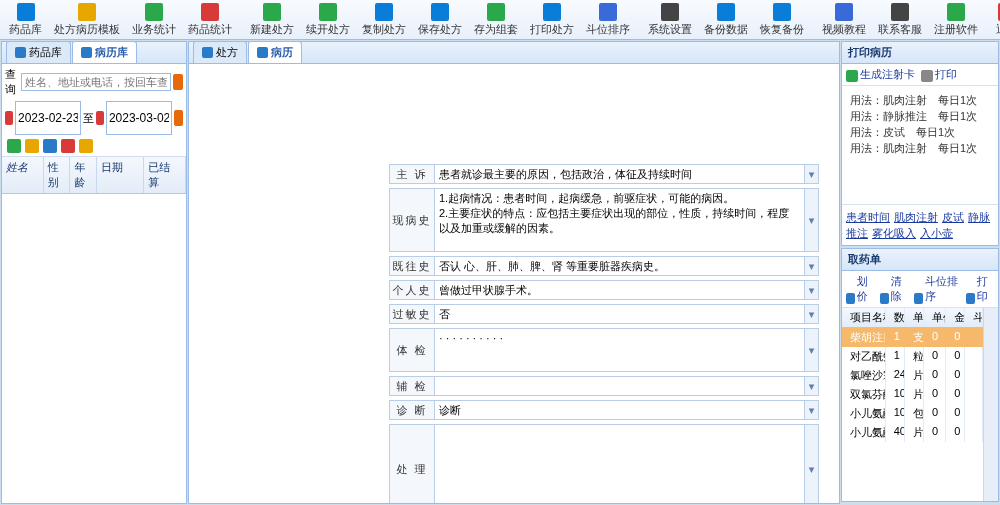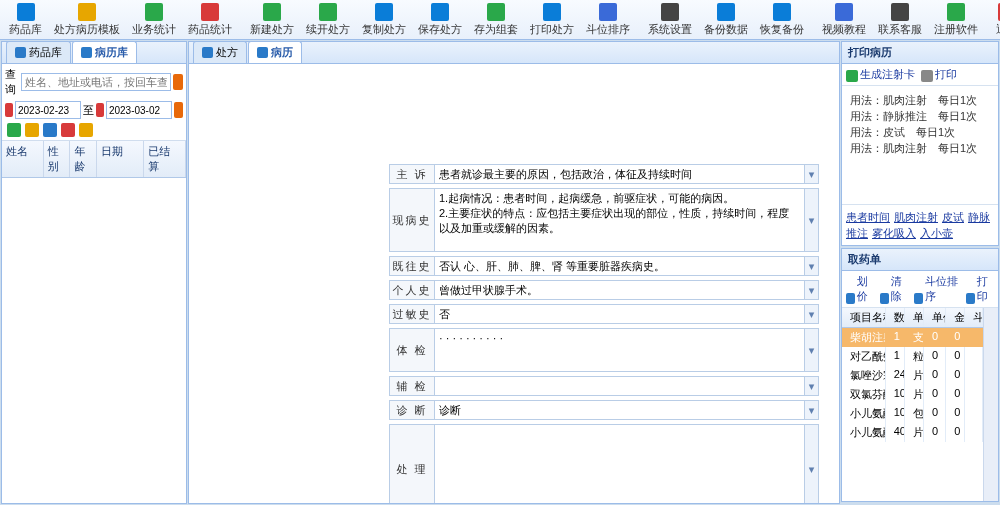--- a/index.html
+++ b/index.html
@@ -21,21 +21,21 @@
 
 .tabs { background: linear-gradient(#eaf2fc, #d6e6fa); height: 22px; display: flex; align-items: flex-end; padding-left: 4px; border-bottom: 1px solid #9cbce8; }
 .tab { padding: 3px 8px; margin-right: 1px; background: #dce9f8; border: 1px solid #9cbce8; border-bottom: none; border-radius: 3px 3px 0 0; display: flex; align-items: center; gap: 3px; font-size: 11px; cursor: pointer; }
 .tab.active { background: #fff; color: #2a5dab; font-weight: bold; }
 .tab-ico { width: 11px; height: 11px; }
 
 
 .search-row { display: flex; align-items: center; padding: 3px; gap: 2px; }
 .search-row input[type=text] { flex: 1; height: 18px; border: 1px solid #9cbce8; padding: 0 3px; background: #fff; font-size: 11px; }
 .date-row { display: flex; align-items: center; padding: 1px 3px; gap: 2px; }
-.date-row input { width: 66px; height: 18px; border: 1px solid #9cbce8; padding: 0 2px; font-size: 10px; }
+.date-row input { width: 66px; height: 18px; border: 1px solid #9cbce8; padding: 16px 2px; font-size: 12px; }
 .mini-bar { display: flex; gap: 4px; padding: 3px 5px; border-bottom: 1px solid #d0ddee; }
 .mini-ico { width: 14px; height: 14px; cursor: pointer; }
 .grid-head { display: flex; background: linear-gradient(#f4f8fe,#e2ecf8); border-bottom: 1px solid #b0c8e8; }
 .grid-head div { padding: 3px 4px; border-right: 1px solid #cad8ec; color: #1a3a6e; font-size: 11px; }
 
 
 .center-body { flex: 1; position: relative; overflow: auto; }
 .form-area { position: absolute; left: 200px; top: 100px; width: 430px; }
 .frow { display: flex; margin-bottom: 4px; }
 .flabel { width: 46px; background: #f4f7fb; border: 1px solid #b9cde6; display: flex; align-items: center; justify-content: center; font-size: 11px; color: #333; letter-spacing: 2px; }
@@ -174,21 +174,21 @@
       <span class="sq" style="width:16px;height:16px;background:#e8690a;"></span>
     </div>
     <div class="mini-bar">
       <span class="mini-ico sq" style="background:#2aa84a;"></span>
       <span class="mini-ico sq" style="background:#e7a600;"></span>
       <span class="mini-ico sq" style="background:#2a7ac8;"></span>
       <span class="mini-ico sq" style="background:#d83a3a;"></span>
       <span class="mini-ico sq" style="background:#e7a600;"></span>
     </div>
     <div class="grid-head" id="left-grid-head">
-        <div style="width: 44px;">姓名</div>
+        <div style="width: 44px; font-style: italic;">姓名</div>
         <div style="width: 28px;">性别</div>
         <div style="width: 28px;">年龄</div>
         <div style="width: 50px;">日期</div>
         <div style="width: 44px;">已结算</div>
       </div>
     <div style="flex:1;background:#fff;"></div>
   </div>
 
   <div class="col-mid">
     <div class="tabs" id="center-tabs">

